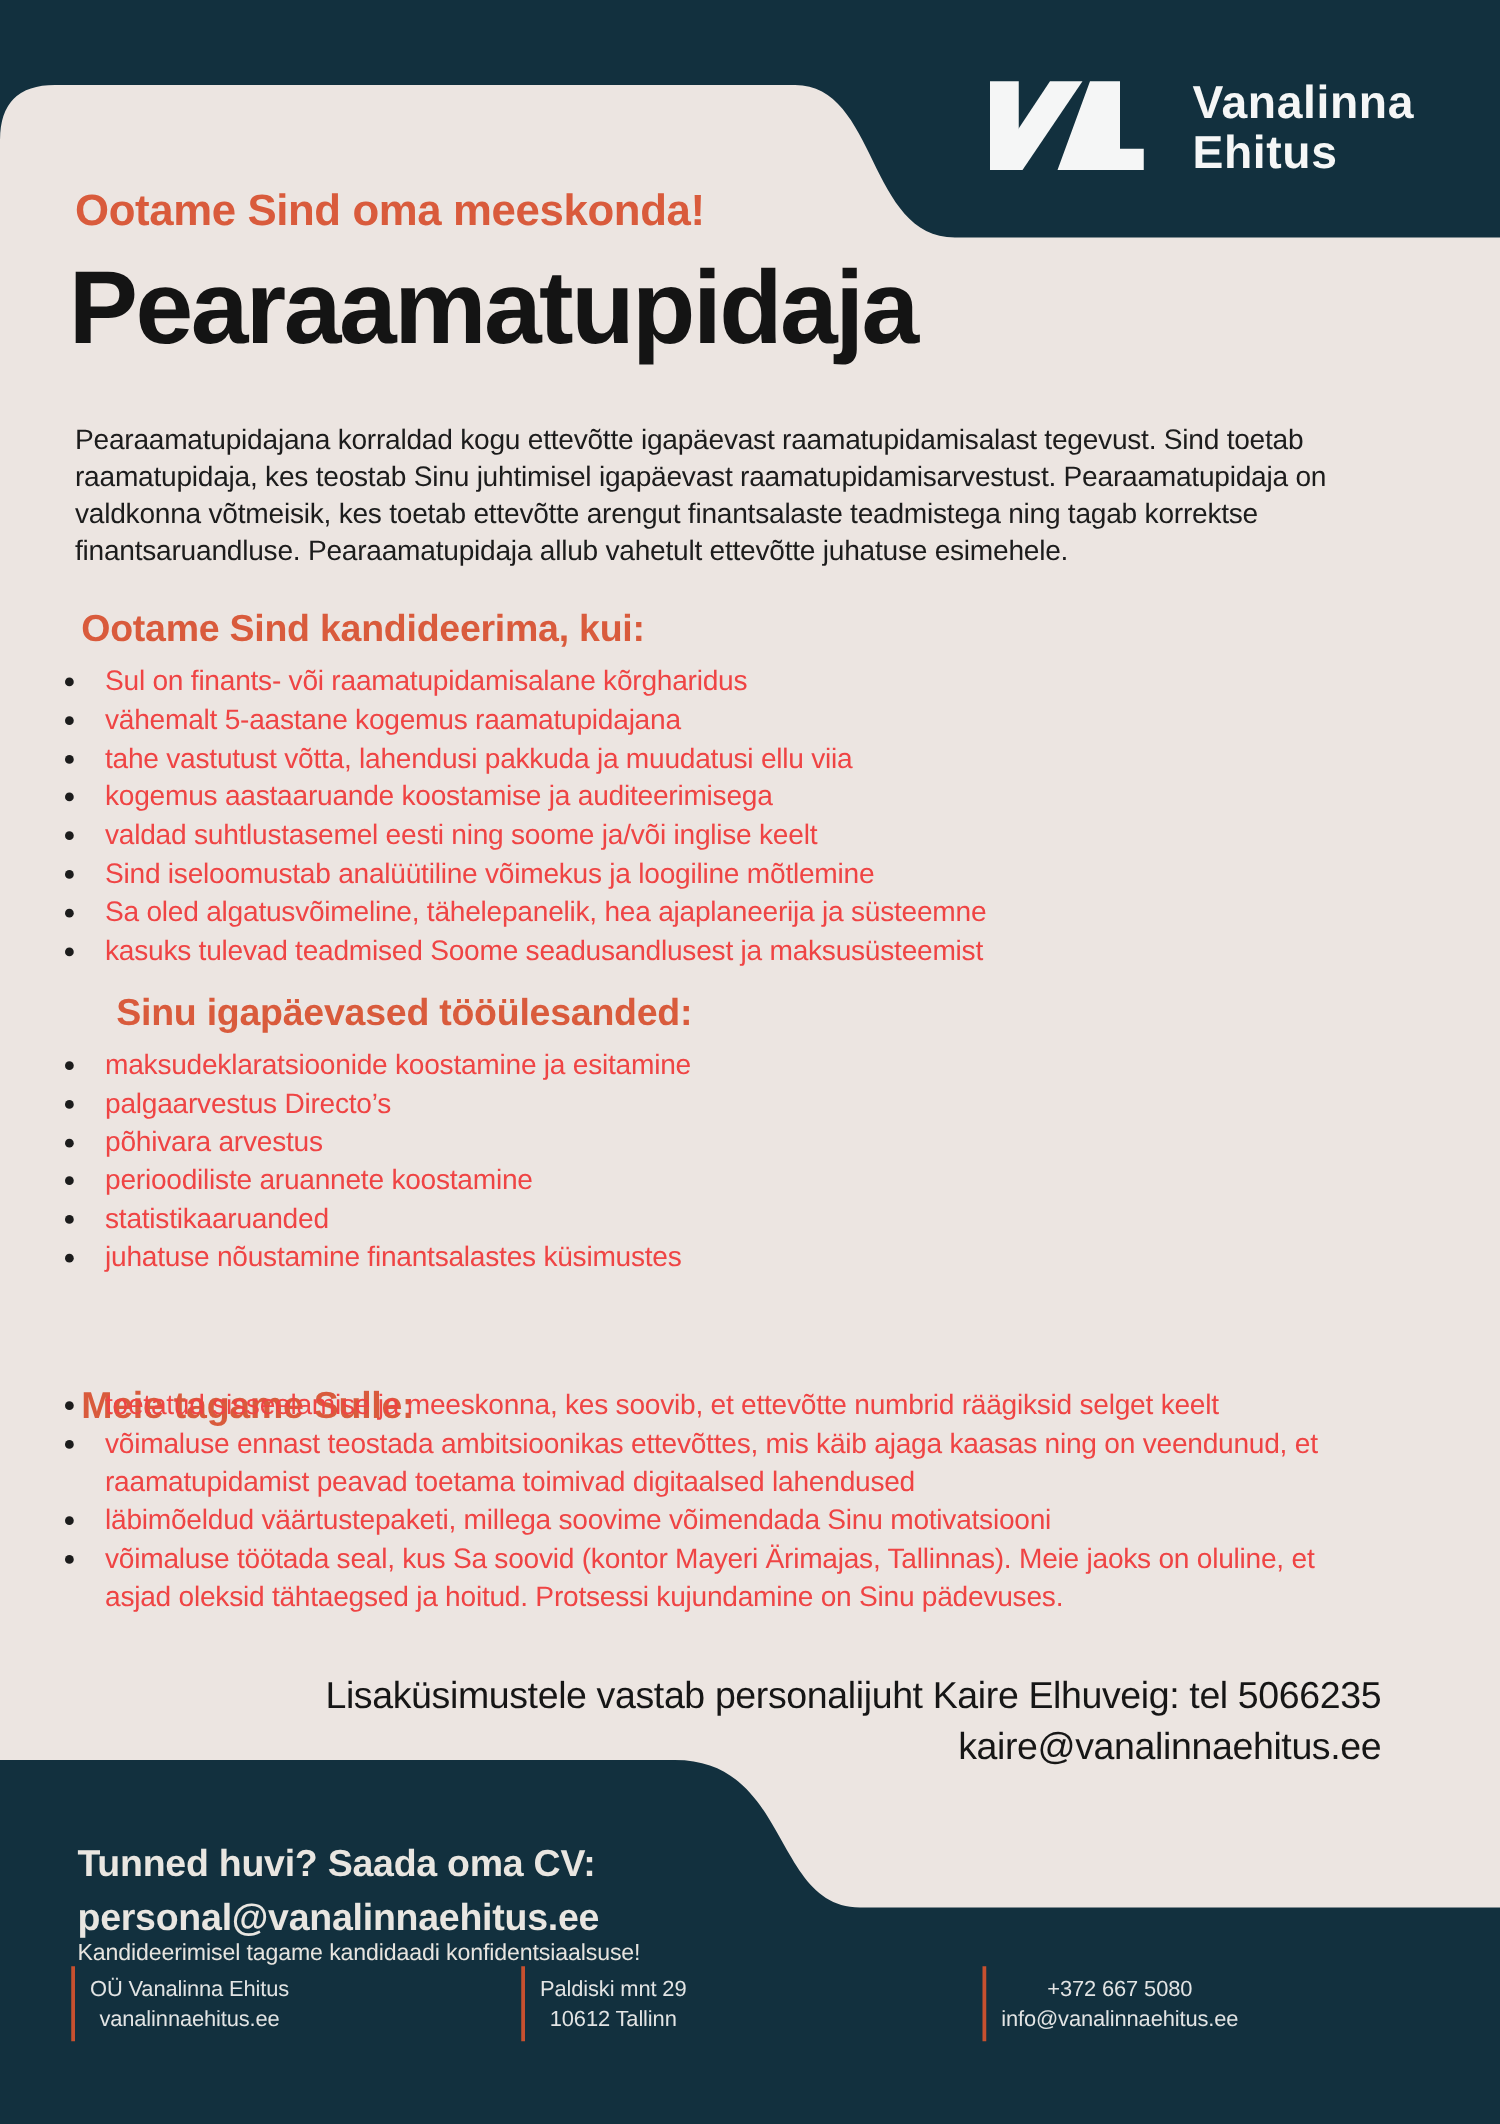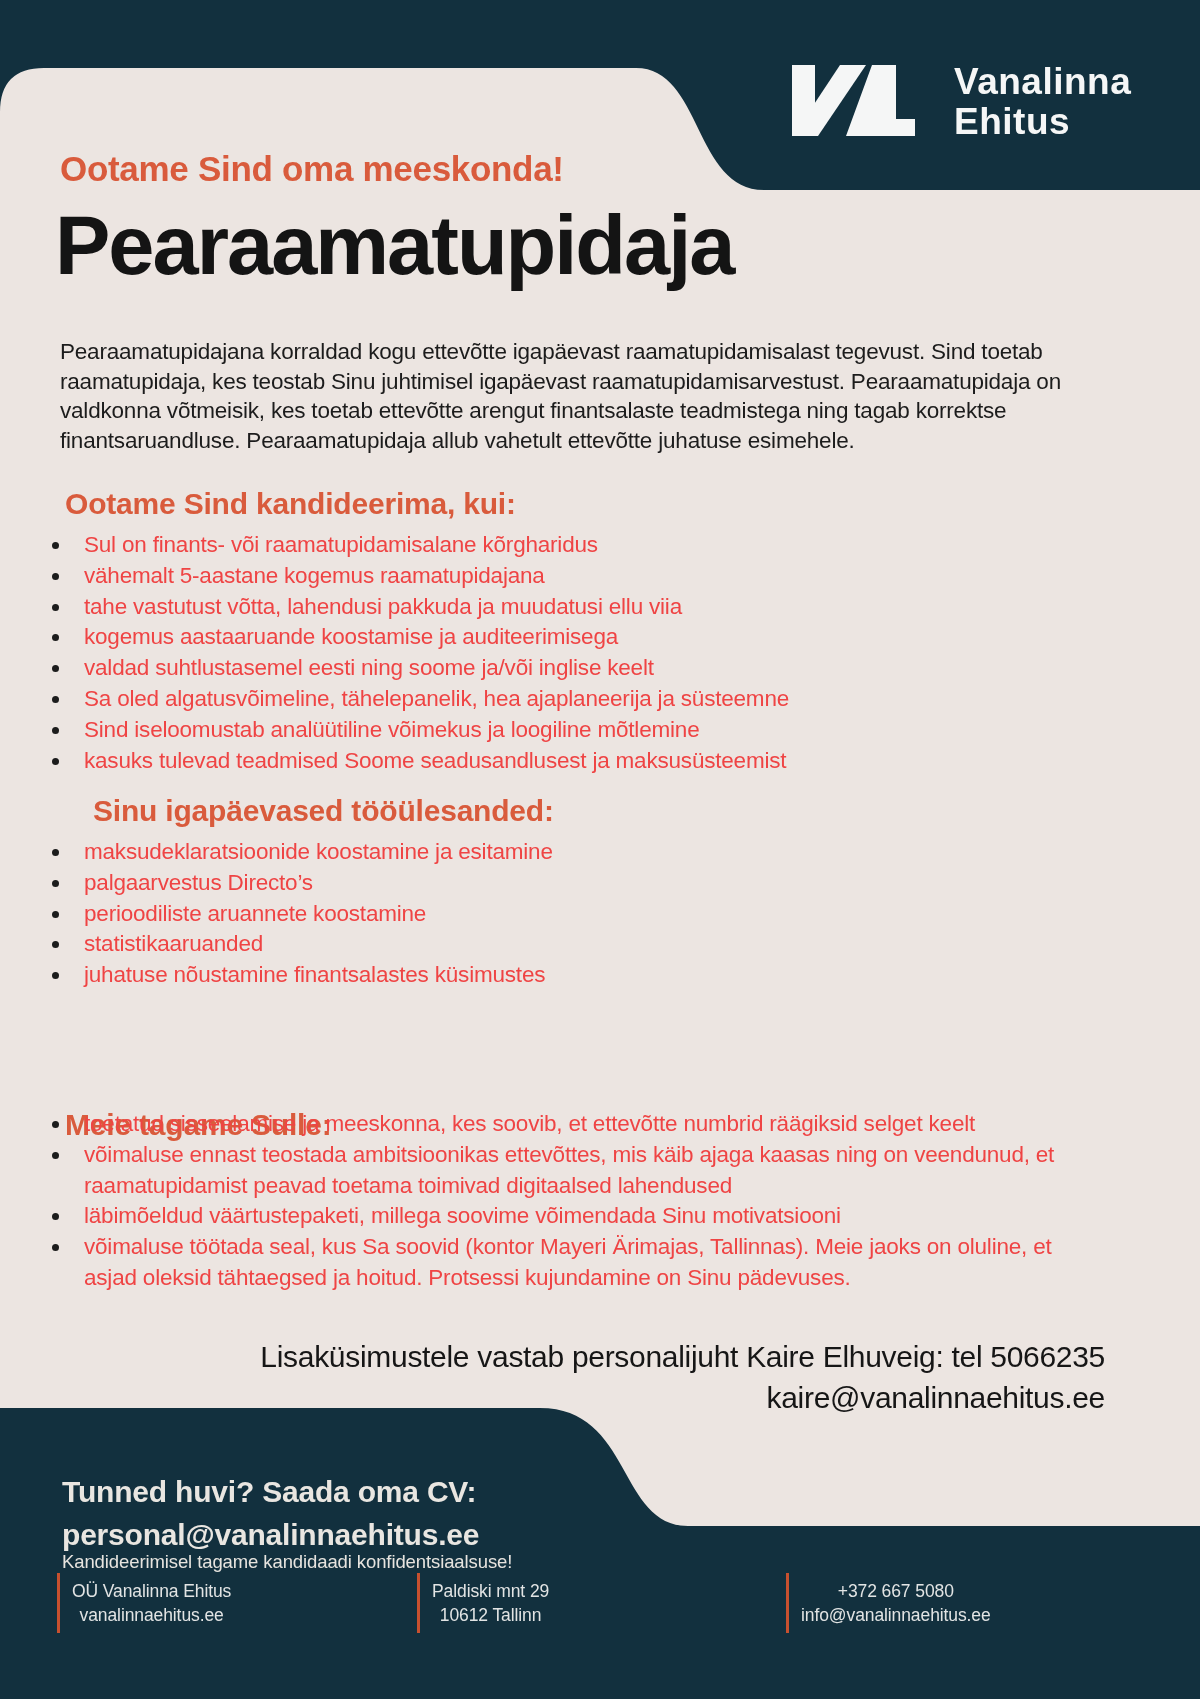--- a/index.html
+++ b/index.html
@@ -121,29 +121,30 @@
   <h1 class="page-title" style="margin:0;">Pearaamatupidaja</h1>
   <p class="intro" style="margin:0;">Pearaamatupidajana korraldad kogu ettevõtte igapäevast raamatupidamisalast tegevust. Sind toetab raamatupidaja, kes teostab Sinu juhtimisel igapäevast raamatupidamisarvestust. Pearaamatupidaja on valdkonna võtmeisik, kes toetab ettevõtte arengut finantsalaste teadmistega ning tagab korrektse finantsaruandluse. Pearaamatupidaja allub vahetult ettevõtte juhatuse esimehele.</p>
 
   <div class="section-heading h-sec1">Ootame Sind kandideerima, kui:</div>
   <ul class="bullets list1">
     <li>Sul on finants- või raamatupidamisalane kõrgharidus</li>
     <li>vähemalt 5-aastane kogemus raamatupidajana</li>
     <li>tahe vastutust võtta, lahendusi pakkuda ja muudatusi ellu viia</li>
     <li>kogemus aastaaruande koostamise ja auditeerimisega</li>
     <li>valdad suhtlustasemel eesti ning soome ja/või inglise keelt</li>
+    <li>Sind iseloomustab analüütiline võimekus ja loogiline mõtlemine</li>
     <li>Sa oled algatusvõimeline, tähelepanelik, hea ajaplaneerija ja süsteemne</li>
-    <li>Sind iseloomustab analüütiline võimekus ja loogiline mõtlemine</li>
     <li>kasuks tulevad teadmised Soome seadusandlusest ja maksusüsteemist</li>
   </ul>
 
   <div class="section-heading h-sec2">Sinu igapäevased tööülesanded:</div>
   <ul class="bullets list2">
     <li>maksudeklaratsioonide koostamine ja esitamine</li>
     <li>palgaarvestus Directo’s</li>
+    <li>põhivara arvestus</li>
     <li>perioodiliste aruannete koostamine</li>
     <li>statistikaaruanded</li>
     <li>juhatuse nõustamine finantsalastes küsimustes</li>
   </ul>
 
   <div class="section-heading h-sec3">Meie tagame Sulle:</div>
   <ul class="bullets list3">
     <li>toetatud sisseelamise ja meeskonna, kes soovib, et ettevõtte numbrid räägiksid selget keelt</li>
     <li>võimaluse ennast teostada ambitsioonikas ettevõttes, mis käib ajaga kaasas ning on veendunud, et raamatupidamist peavad toetama toimivad digitaalsed lahendused</li>
     <li>läbimõeldud väärtustepaketi, millega soovime võimendada Sinu motivatsiooni</li>

